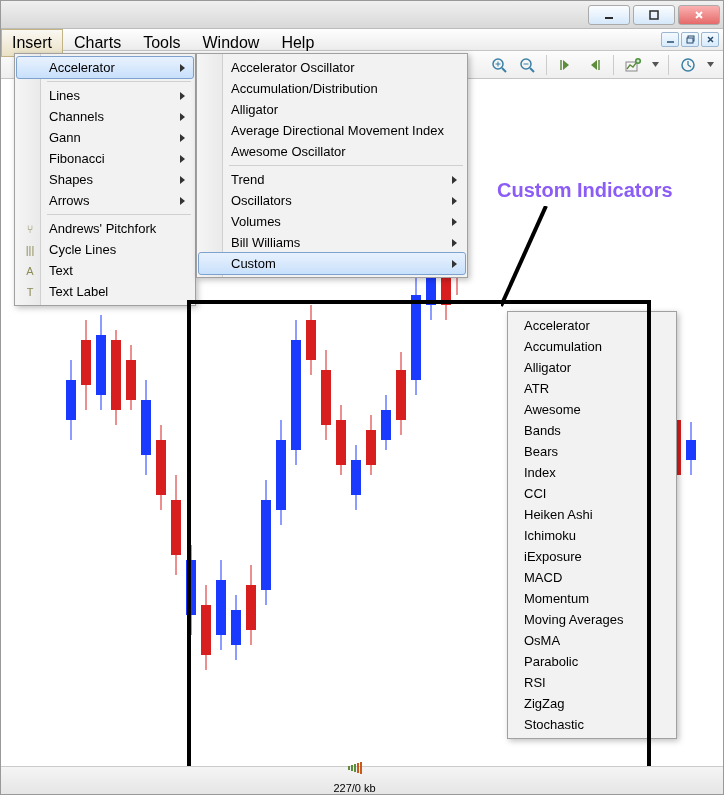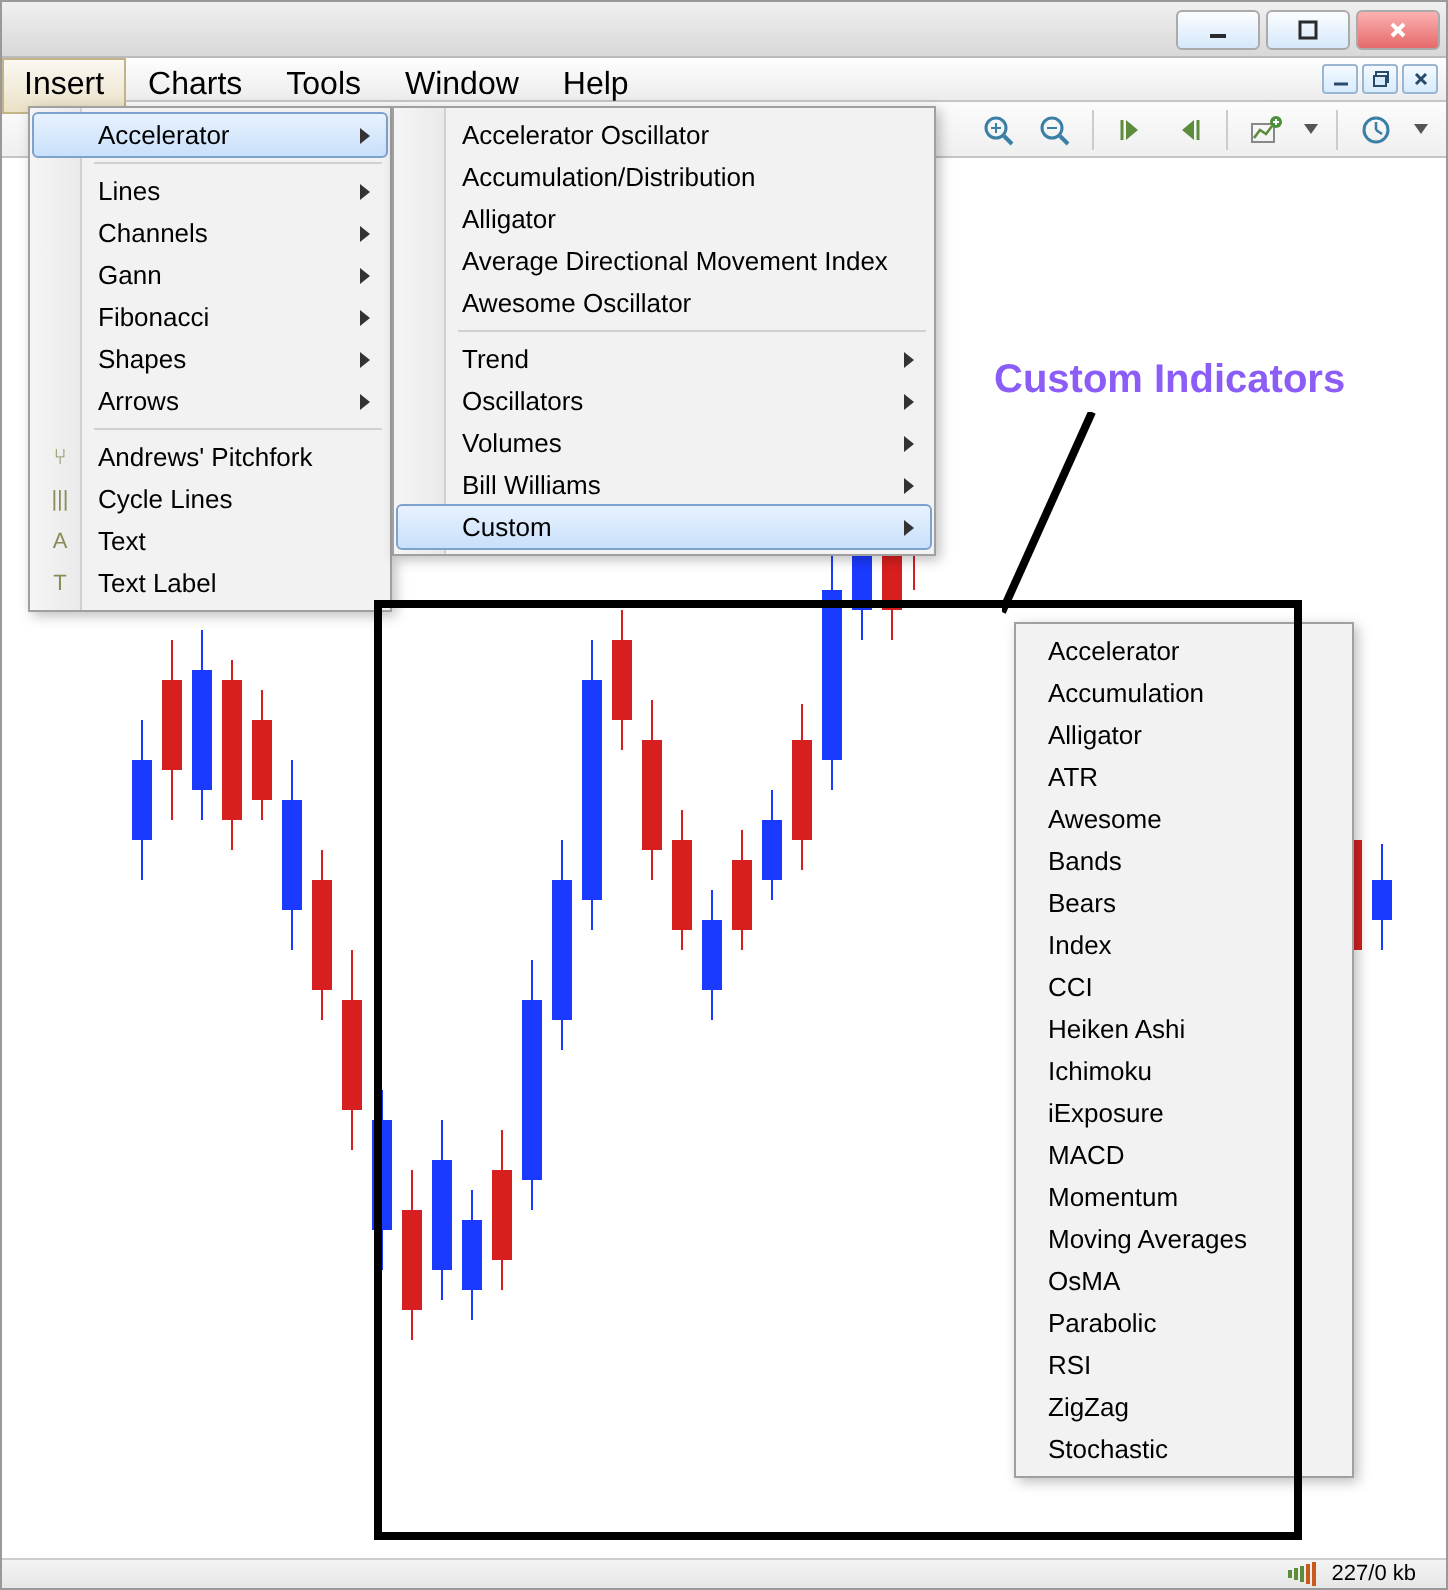--- a/index.html
+++ b/index.html
@@ -211,29 +211,30 @@
     top: 299px;
     left: 186px;
     width: 464px;
     height: 470px;
   }
 
   
   .statusbar {
     position:absolute;
     left:0; right:0; bottom:0;
-    height:15px;
+    height:28px;
     background: linear-gradient(#f4f4f4,#e6e6e6);
     border-top:1px solid #ccc;
     font-size:11px;
     display:flex;
     align-items:center;
     justify-content:flex-end;
     padding-right:15px;
     gap:8px;
+    flex-direction:column;
   }
   .bar-ic { display:flex; align-items:center; gap:1px;}
   .mini-bar { width:2px; background:#5d8d3c;}
   
 </style>
 </head>
 <body>
 
 <div class="titlebar">
   <div class="win-btn win-min">

